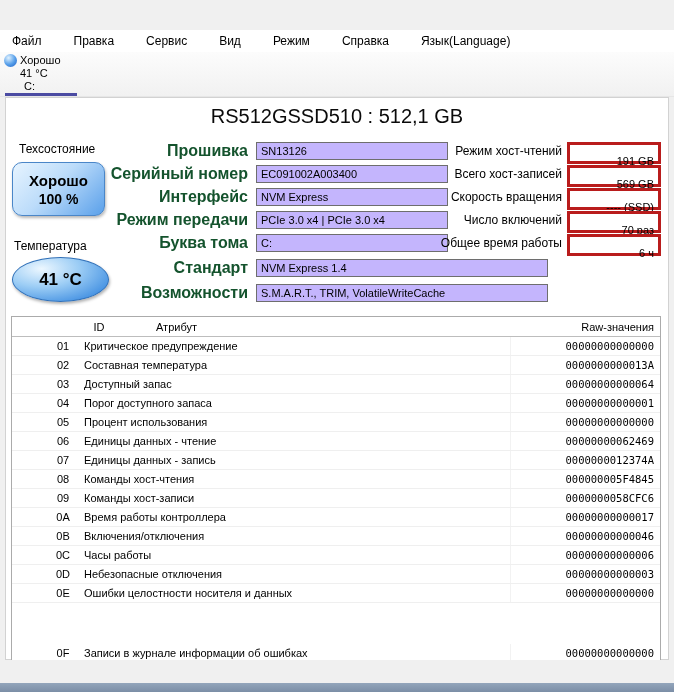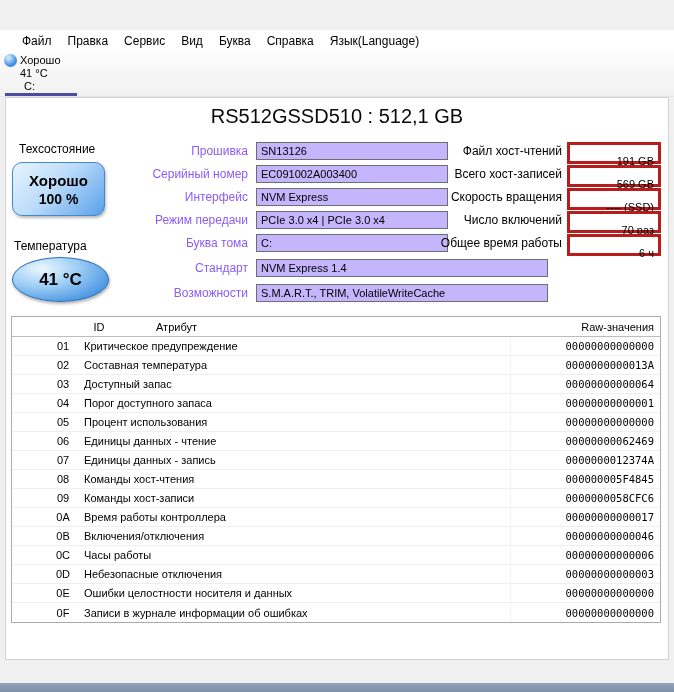--- a/index.html
+++ b/index.html
@@ -13,21 +13,21 @@
               background:radial-gradient(circle at 35% 30%, #e8f4ff, #7fb6ec 55%, #2a66c4);
               border:1px solid #9bb8d8; position:relative; }
   .app-icon::after { content:""; position:absolute; left:5px; top:5px; width:3px; height:3px; border-radius:50%; background:#fff; }
   .win-title { font-size:12px; color:#111; }
   .win-controls { margin-left:auto; display:flex; height:30px; }
   .winbtn { width:45px; height:30px; display:flex; align-items:center; justify-content:center;
             font-size:12px; color:#222; background:transparent; border:none; cursor:default; }
   .maxbox { display:inline-block; width:9px; height:9px; border:1px solid #333; border-radius:1px; }
 
   
-  .menubar { position:absolute; top:30px; left:0; width:674px; height:22px; background:#ffffff; display:flex; align-items:center; padding-left:14px; }
+  .menubar { position:absolute; top:30px; left:0; width:674px; height:22px; background:#ffffff; display:flex; align-items:center; padding-left:4px;gap:16px; }
   .menu-item { font-size:12px; color:#000; padding:3px 8px; }
 
   
   .tabstrip { position:absolute; top:52px; left:0; width:674px; height:45px;
               background:linear-gradient(#fcfcfc,#f1f1f1); border-bottom:1px solid #e6e6e6; }
   .drive-tab { position:absolute; left:2px; top:2px; width:82px; height:43px; font-size:11px; line-height:12.5px; color:#000; }
   .dt-line1 { display:flex; align-items:center; gap:3px; padding-left:2px; }
   .dt-sphere { width:13px; height:13px; border-radius:50%; flex:0 0 13px;
                background:radial-gradient(circle at 35% 30%, #e0f2ff, #58a0ea 52%, #1a5cc4); }
   .dt-temp { margin-left:18px; }
@@ -50,36 +50,36 @@
   .health-status { font-size:15px; font-weight:bold; }
   .health-percent { font-size:14px; font-weight:bold; margin-top:2px; }
 
   .temp-oval { position:absolute; left:6px; top:159px; width:97px; height:45px; border-radius:50%;
                border:1px solid #3070b8;
                background:radial-gradient(ellipse at 30% 25%, #ecf7ff, #9ccdf5 40%, #4491e2 82%, #2a6fc0);
                box-shadow:1px 2px 3px rgba(0,0,0,.3);
                display:flex; align-items:center; justify-content:center;
                font-size:17px; font-weight:bold; color:#000; cursor:default; font-family:"Liberation Sans", sans-serif; }
 
-  .ilabel { position:absolute; left:100px; width:142px; text-align:right; font-size:12px; line-height:18px; color:#8b5cf6; }
+  .ilabel { position:absolute; left:100px; width:142px; text-align:right; font-size:16px; line-height:18px; color:#14532d;font-weight:bold; }
   .ibox   { position:absolute; left:250px; width:192px; height:18px; background:#c4b5fd; border:1px solid #6e6e6e;
             font-size:11px; line-height:16px; padding:0 4px; white-space:nowrap; overflow:hidden; }
   .ibox.wide { width:292px; }
   .slabel { position:absolute; left:396px; width:160px; text-align:right; font-size:12px; line-height:18px; color:#000; }
   .sbox   { position:absolute; left:561px; width:94px; height:18px; background:#fff; border:3px solid #b91c1c;
             font-size:11px; line-height:16px; padding:8px 4px; text-align:right; white-space:nowrap; }
   .r0 { top:44px; } .r1 { top:67px; } .r2 { top:90px; } .r3 { top:113px; }
   .r4 { top:136px; } .r5 { top:161px; } .r6 { top:186px; }
 
   
   .smart-table { position:absolute; left:5px; top:218px; width:650px; background:#fff; border:1px solid #ababab; }
   .thead, .trow { display:grid; grid-template-columns:36px 30px 1fr 150px; align-items:center; }
   .thead { height:20px; border-bottom:1px solid #bdbdbd; font-size:11px; color:#000;gap:36px; }
   .trow  { height:19px; border-bottom:1px solid #efefef; font-size:11px; color:#000; }
-  .trow:last-child { border-bottom:none; }
+  .trow:last-child { border-bottom:none;margin-top:40px; }
   .cell-id { text-align:center; }
   .cell-attr { padding-left:6px; white-space:nowrap; overflow:hidden; }
   .cell-raw { text-align:right; padding-right:6px; font-family:"DejaVu Sans Mono", monospace; font-size:10.5px;
               border-left:1px solid #f2f2f2; line-height:18px; }
   .thead .cell-raw { font-family:"Liberation Sans", sans-serif; font-size:11px; border-left:none; }
   .row-sphere { width:12px; height:12px; border-radius:50%; margin:0 auto;
                 background:radial-gradient(circle at 35% 30%, #dff1ff, #58a0ea 52%, #1a5cc4); }
 
   
   .statusbar { position:absolute; left:0; top:660px; width:674px; height:23px; background:#f0f0f0; }
@@ -90,21 +90,21 @@
 <body>
 
 <div class="window">
 
 
   <div class="menubar">
     <span class="menu-item">Файл</span>
     <span class="menu-item">Правка</span>
     <span class="menu-item">Сервис</span>
     <span class="menu-item">Вид</span>
-    <span class="menu-item">Буква</span>
+    <span class="menu-item">Режим</span>
     <span class="menu-item">Справка</span>
     <span class="menu-item">Язык(Language)</span>
   </div>
 
   <div class="tabstrip">
     <div class="drive-tab">
       <div class="dt-line1">
         <span class="dt-sphere"></span>
         <span>Хорошо</span>
       </div>
@@ -134,21 +134,21 @@
     <div class="ibox r2">NVM Express</div>
     <div class="ilabel r3">Режим передачи</div>
     <div class="ibox r3">PCIe 3.0 x4 | PCIe 3.0 x4</div>
     <div class="ilabel r4">Буква тома</div>
     <div class="ibox r4">C:</div>
     <div class="ilabel r5">Стандарт</div>
     <div class="ibox wide r5">NVM Express 1.4</div>
     <div class="ilabel r6">Возможности</div>
     <div class="ibox wide r6">S.M.A.R.T., TRIM, VolatileWriteCache</div>
 
-    <div class="slabel r0">Файл хост-чтений</div>
+    <div class="slabel r0">Режим хост-чтений</div>
     <div class="sbox r0">191 GB</div>
     <div class="slabel r1">Всего хост-записей</div>
     <div class="sbox r1">569 GB</div>
     <div class="slabel r2">Скорость вращения</div>
     <div class="sbox r2">---- (SSD)</div>
     <div class="slabel r3">Число включений</div>
     <div class="sbox r3">70 раз</div>
     <div class="slabel r4">Общее время работы</div>
     <div class="sbox r4">6 ч</div>
 

